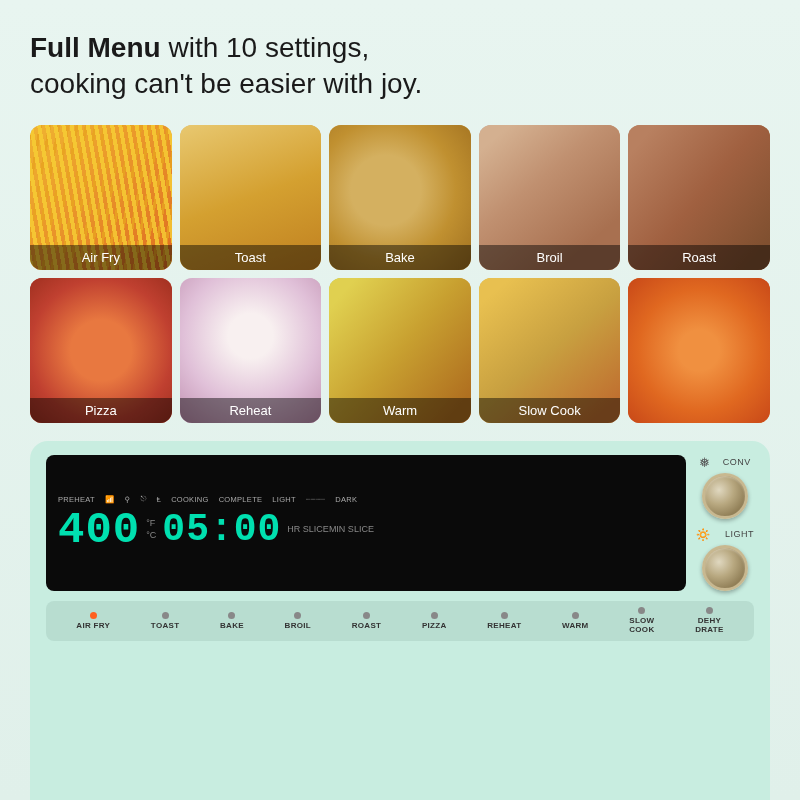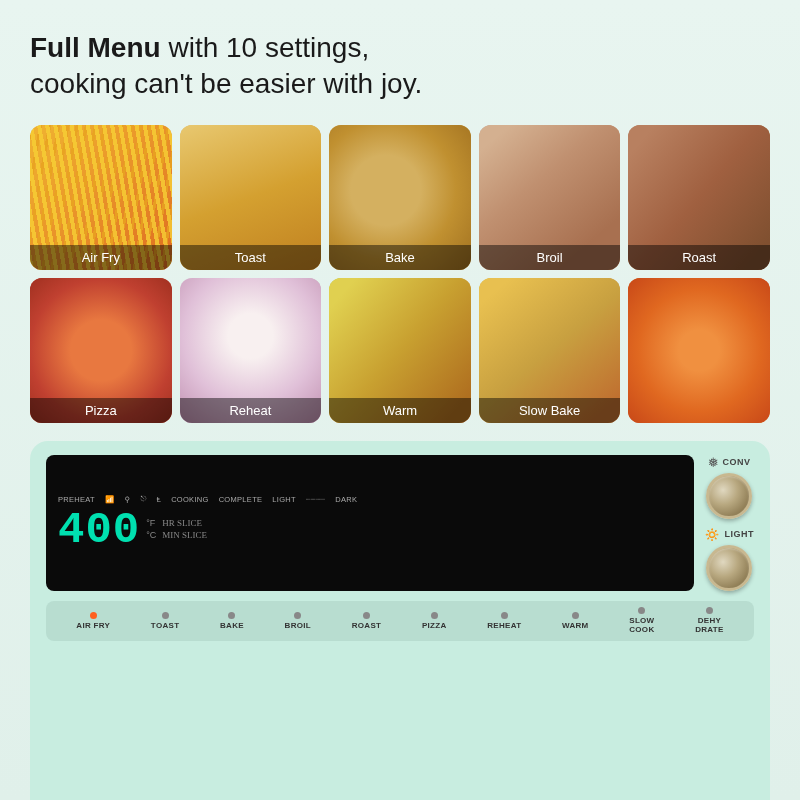--- a/index.html
+++ b/index.html
@@ -148,25 +148,24 @@
       font-size: 38px;
       font-weight: 700;
       color: #00e0b0;
       font-family: 'Courier New', monospace;
       letter-spacing: 1px;
       line-height: 1;
     }
 
     .display-time-unit {
       display: flex;
-      flex-direction: column;
+      flex-direction: row;
       font-size: 9px;
       color: #888;
       line-height: 1.3;
-      font-family: Liberation Serif, serif;
     }
 
     .knob-group {
       display: flex;
       flex-direction: column;
       gap: 8px;
       align-items: center;
     }
 
     .knob-item {
@@ -186,21 +185,22 @@
       display: flex;
       align-items: center;
       justify-content: center;
       cursor: pointer;
     }
 
     .knob-label-text {
       font-size: 9px;
       color: #444;
       letter-spacing: 0.5px;
-      font-weight: 700;
+      font-weight: 400;
+      margin-left: 9px;
     }
 
     .button-row {
       display: flex;
       align-items: center;
       justify-content: space-around;
       background: #b8ddd0;
       border-radius: 8px;
       padding: 6px 10px;
     }
@@ -332,21 +332,21 @@
     <div class="food-card">
       <div class="food-art food-warm">
         <div class="warm-overlay"></div>
       </div>
       <div class="food-label">Warm</div>
     </div>
     <div class="food-card">
       <div class="food-art food-slow-cook">
         <div class="slow-cook-overlay"></div>
       </div>
-      <div class="food-label">Slow Bake</div>
+      <div class="food-label">Slow Cook</div>
     </div>
     <div class="food-card">
       <div class="food-art food-dehydrate">
         <div class="dehydrate-overlay"></div>
       </div>
     </div>
   </div>
 
   <div class="oven-panel">
     <div class="display-row">
@@ -362,20 +362,21 @@
           <span>LIGHT</span>
           <span style="color:#555">┉┉┉┉</span>
           <span>DARK</span>
         </div>
         <div class="display-main">
           <div class="display-temp">400</div>
           <div class="display-unit-stack">
             <span>°F</span>
             <span>°C</span>
           </div>
+          <div class="display-time">05:00</div>
           <div class="display-time-unit">
             <span>HR SLICE</span>
             <span>MIN SLICE</span>
           </div>
         </div>
       </div>
       <div class="knob-group">
         <div class="knob-item">
           <div style="display:flex;align-items:center;gap:4px;">
             <span style="font-size:13px;color:#555;">❅</span>

